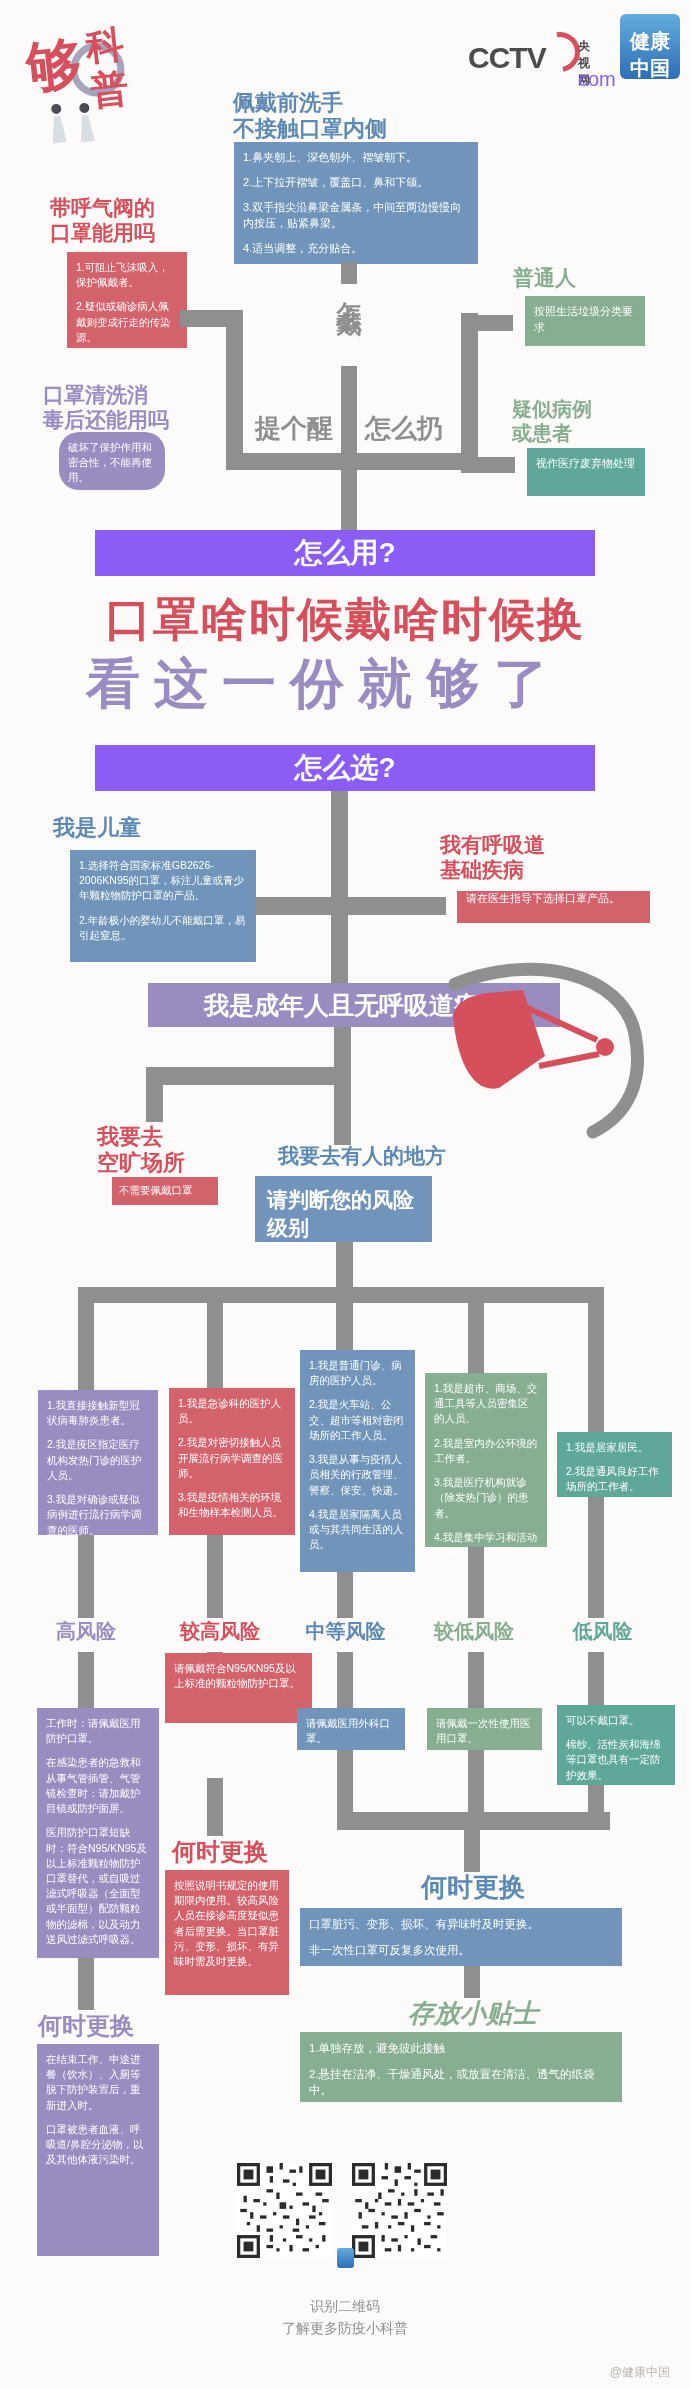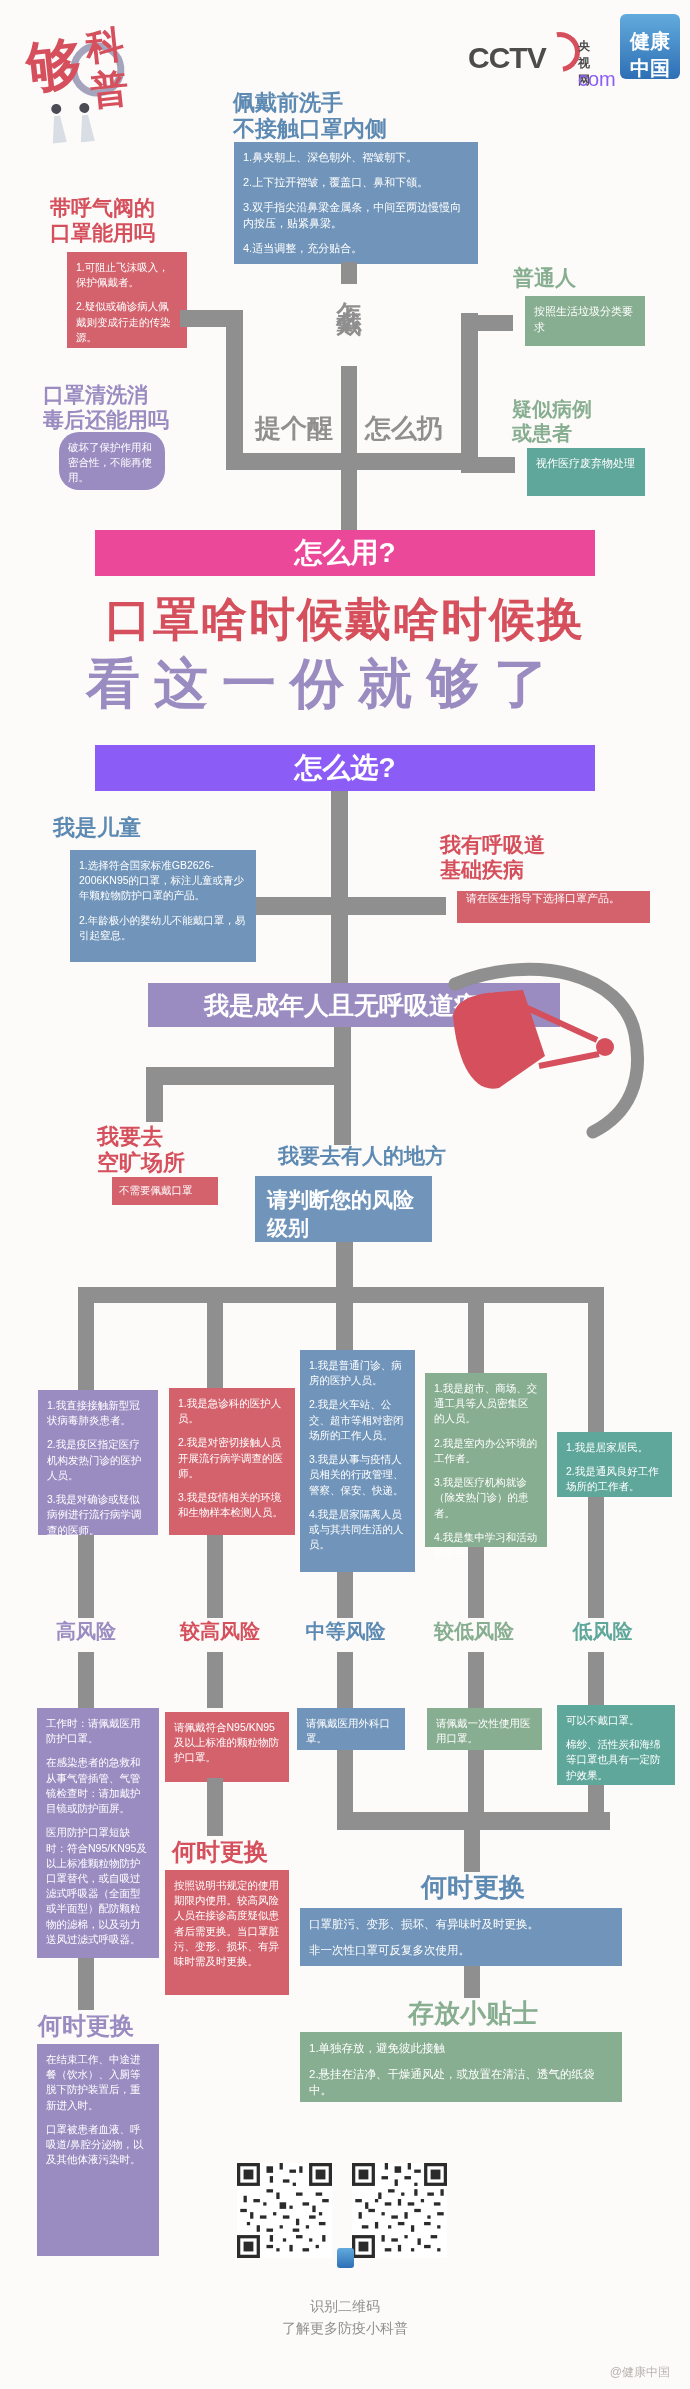--- a/index.html
+++ b/index.html
@@ -103,21 +103,21 @@
   <div class="conn" style="left:226px;top:310px;width:17px;height:160px;"></div>
   <div class="conn" style="left:226px;top:453px;width:118px;height:17px;"></div>
   <div class="conn" style="left:354px;top:453px;width:110px;height:17px;"></div>
   <div class="conn" style="left:461px;top:313px;width:17px;height:160px;"></div>
   <div class="conn" style="left:478px;top:315px;width:35px;height:16px;"></div>
   <div class="conn" style="left:478px;top:457px;width:37px;height:16px;"></div>
   <div class="conn" style="left:341px;top:470px;width:16px;height:62px;"></div>
   <div class="h t-gray" style="left:255px;top:413px;font-size:26px;">提个醒</div>
   <div class="h t-gray" style="left:365px;top:413px;font-size:26px;">怎么扔</div>
 
-  <div class="bar" style="left:95px;top:530px;width:500px;height:46px;background:#ec4899;font-size:28px;line-height:46px;">
+  <div class="bar" style="left:95px;top:530px;width:500px;height:46px;background:#8b5cf6;font-size:28px;line-height:46px;">
     <span>怎么用?</span>
   </div>
   <div class="h t-red" style="left:0;top:592px;width:690px;text-align:center;font-size:46px;letter-spacing:2px;">口罩啥时候戴啥时候换</div>
   <div class="h t-purple" style="left:0;top:652px;width:648px;text-align:center;font-size:54px;letter-spacing:14px;">看这一份就够了</div>
   <div class="bar" style="left:95px;top:745px;width:500px;height:46px;background:#8b5cf6;font-size:28px;line-height:46px;">
     <span>怎么选?</span>
   </div>
 
   <div class="conn" style="left:331px;top:791px;width:17px;height:108px;"></div>
   <div class="conn" style="left:246px;top:897px;width:200px;height:18px;"></div>
@@ -216,21 +216,21 @@
   <div class="conn" style="left:207px;top:1652px;width:16px;height:56px;"></div>
   <div class="conn" style="left:337px;top:1652px;width:16px;height:56px;"></div>
   <div class="conn" style="left:468px;top:1652px;width:16px;height:56px;"></div>
   <div class="conn" style="left:588px;top:1652px;width:16px;height:53px;"></div>
 
   <div class="box bg-purple" style="left:25px;top:1708px;width:122px;height:250px;">
     <p>工作时：请佩戴医用防护口罩。</p>
     <p>在感染患者的急救和从事气管插管、气管镜检查时：请加戴护目镜或防护面屏。</p>
     <p>医用防护口罩短缺时：符合N95/KN95及以上标准颗粒物防护口罩替代，或自吸过滤式呼吸器（全面型或半面型）配防颗粒物的滤棉，以及动力送风过滤式呼吸器。</p>
   </div>
-  <div class="box bg-red" style="left:153px;top:1712px;width:124px;height:70px;">
+  <div class="box bg-red" style="left:153px;top:1653px;width:147px;height:70px;">
     <p>请佩戴符合N95/KN95及以上标准的颗粒物防护口罩。</p>
   </div>
   <div class="box bg-blue" style="left:285px;top:1708px;width:108px;height:42px;">
     <p>请佩戴医用外科口罩。</p>
   </div>
   <div class="box bg-green" style="left:415px;top:1708px;width:115px;height:42px;">
     <p>请佩戴一次性使用医用口罩。</p>
   </div>
   <div class="box bg-teal" style="left:545px;top:1705px;width:118px;height:80px;">
     <p>可以不戴口罩。</p>
@@ -251,21 +251,21 @@
   </div>
 
   <div class="h t-blue" style="left:388px;top:1872px;width:170px;text-align:center;font-size:26px;">何时更换</div>
   <div class="box bg-blue" style="left:288px;top:1908px;width:322px;height:58px;font-size:11.5px;">
     <p>口罩脏污、变形、损坏、有异味时及时更换。</p>
     <p>非一次性口罩可反复多次使用。</p>
   </div>
 
   <div class="conn" style="left:464px;top:1966px;width:16px;height:32px;"></div>
 
-  <div class="h t-green" style="left:388px;top:1998px;width:170px;text-align:center;font-size:26px;">存放小贴士</div>
+  <div class="h t-green" style="left:388px;top:1998px;width:170px;text-align:center;font-size:26px;font-style:italic;">存放小贴士</div>
   <div class="box bg-green" style="left:288px;top:2032px;width:322px;height:70px;font-size:11.5px;">
     <p>1.单独存放，避免彼此接触</p>
     <p>2.悬挂在洁净、干燥通风处，或放置在清洁、透气的纸袋中。</p>
   </div>
 
   <div class="h t-purple" style="left:26px;top:2012px;width:120px;text-align:center;font-size:24px;">何时更换</div>
   <div class="box bg-purple" style="left:25px;top:2044px;width:122px;height:212px;">
     <p>在结束工作、中途进餐（饮水）、入厕等脱下防护装置后，重新进入时。</p>
     <p>口罩被患者血液、呼吸道/鼻腔分泌物，以及其他体液污染时。</p>
   </div>

